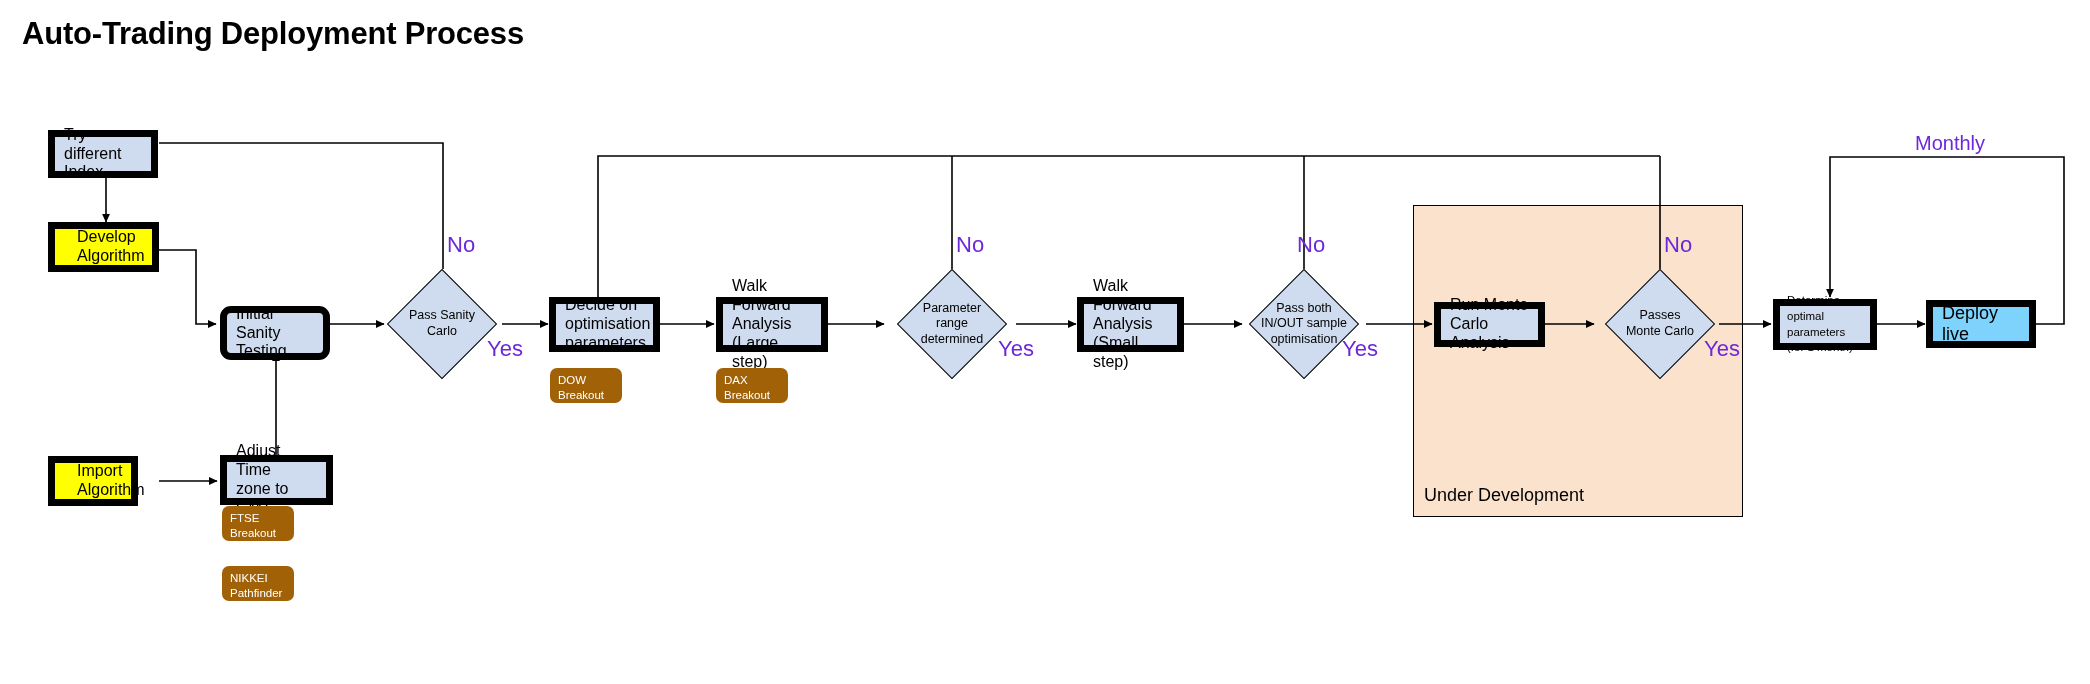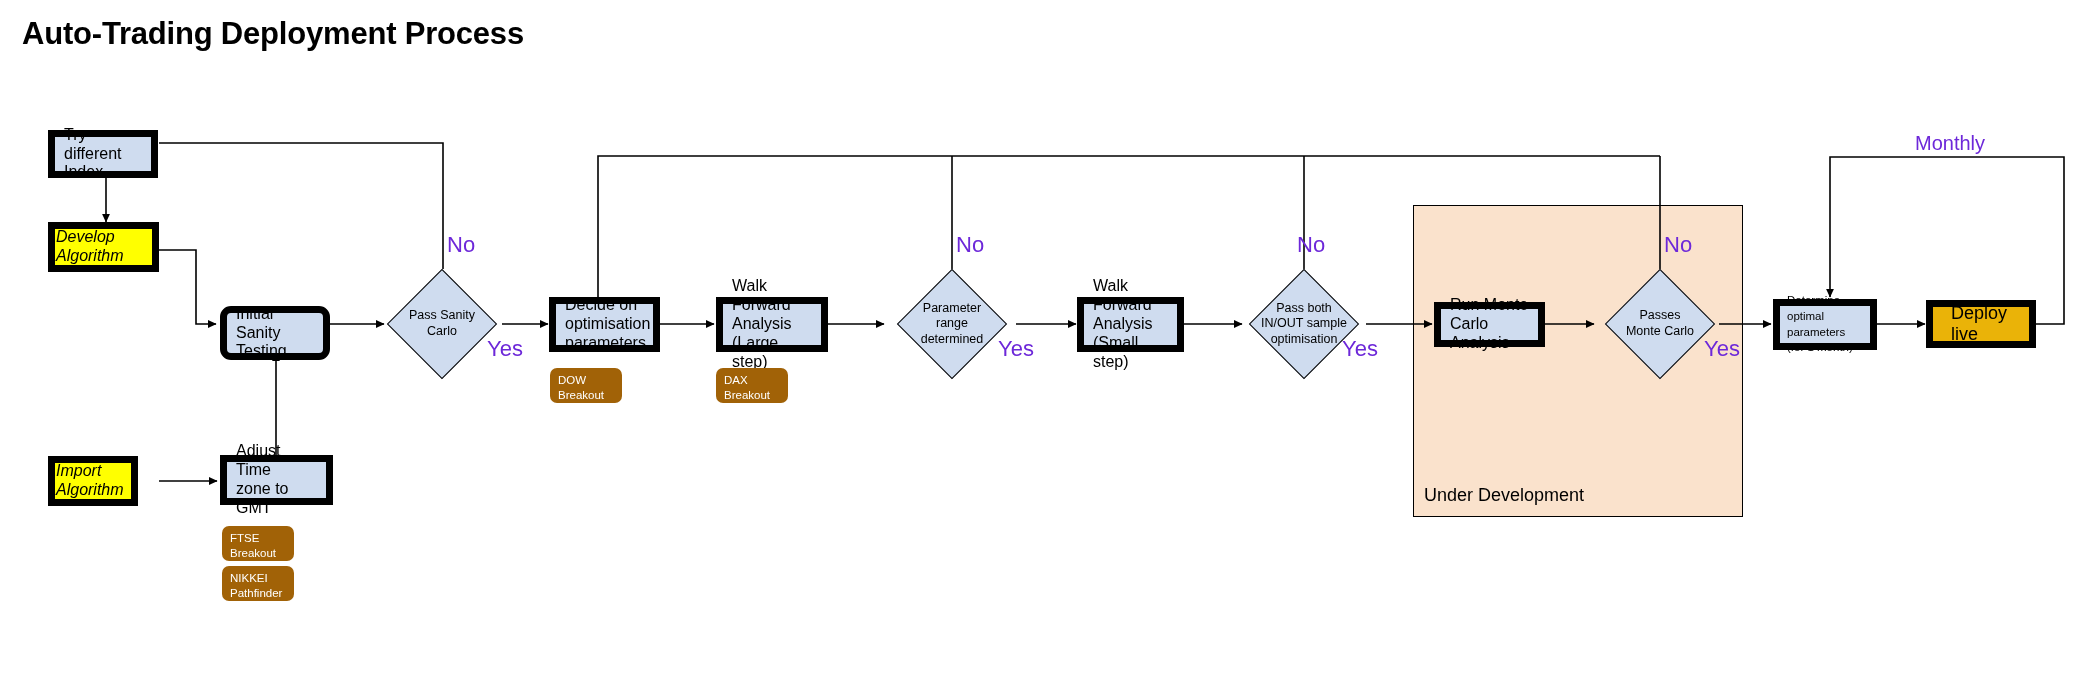--- a/index.html
+++ b/index.html
@@ -12,22 +12,22 @@
     font-family:"Liberation Sans",sans-serif;
   }
 
   svg#wires{position:absolute;left:0;top:0;width:2090px;height:684px;}
 
   .node{position:absolute;box-sizing:border-box;display:flex;flex-direction:column;
         justify-content:center;border:7px solid #000000;}
   .node .ln{display:block;line-height:1.18;}
 
   .proc{background:#cfdcef;padding:0 9px;font-size:16px;}
-  .yellow{background:#ffff00;padding:0 1px;font-size:16px;font-style:italic;}
-  .green{background:#eab308;padding:0 18px;font-size:18px;justify-content:center;}
+  .yellow{background:#ffff00;padding:0 22px;font-size:16px;}
+  .green{background:#7dd3fc;padding:0 9px;font-size:18px;justify-content:center;}
   .tiny{font-size:11.5px;padding:0 7px;}
   .tiny .ln{line-height:1.35;}
 
   .diamond{position:absolute;}
   .diamond .dshape{position:absolute;left:0;top:0;width:100%;height:100%;
       background:#cfdcef;border:1px solid #000;
       transform:rotate(45deg);box-sizing:border-box;}
   .diamond .dtext{position:absolute;left:-14px;top:0;width:calc(100% + 28px);height:100%;
       display:flex;flex-direction:column;align-items:center;justify-content:center;
       font-size:12.5px;line-height:1.25;text-align:center;}
@@ -196,21 +196,21 @@
   <div class="tag" style="left:550px;top:368px;width:72px;height:35px;">
     <span class="ln">DOW</span>
     <span class="ln">Breakout</span>
   </div>
 
   <div class="tag" style="left:716px;top:368px;width:72px;height:35px;">
     <span class="ln">DAX</span>
     <span class="ln">Breakout</span>
   </div>
 
-  <div class="tag" style="left:222px;top:526px;width:72px;height:35px;">
+  <div class="tag" style="left:222px;top:506px;width:72px;height:35px;">
     <span class="ln">FTSE</span>
     <span class="ln">Breakout</span>
   </div>
 
   <div class="tag" style="left:222px;top:566px;width:72px;height:35px;">
     <span class="ln">NIKKEI</span>
     <span class="ln">Pathfinder</span>
   </div>
 
   <div class="elabel" style="left:447px;top:232px;">No</div>

